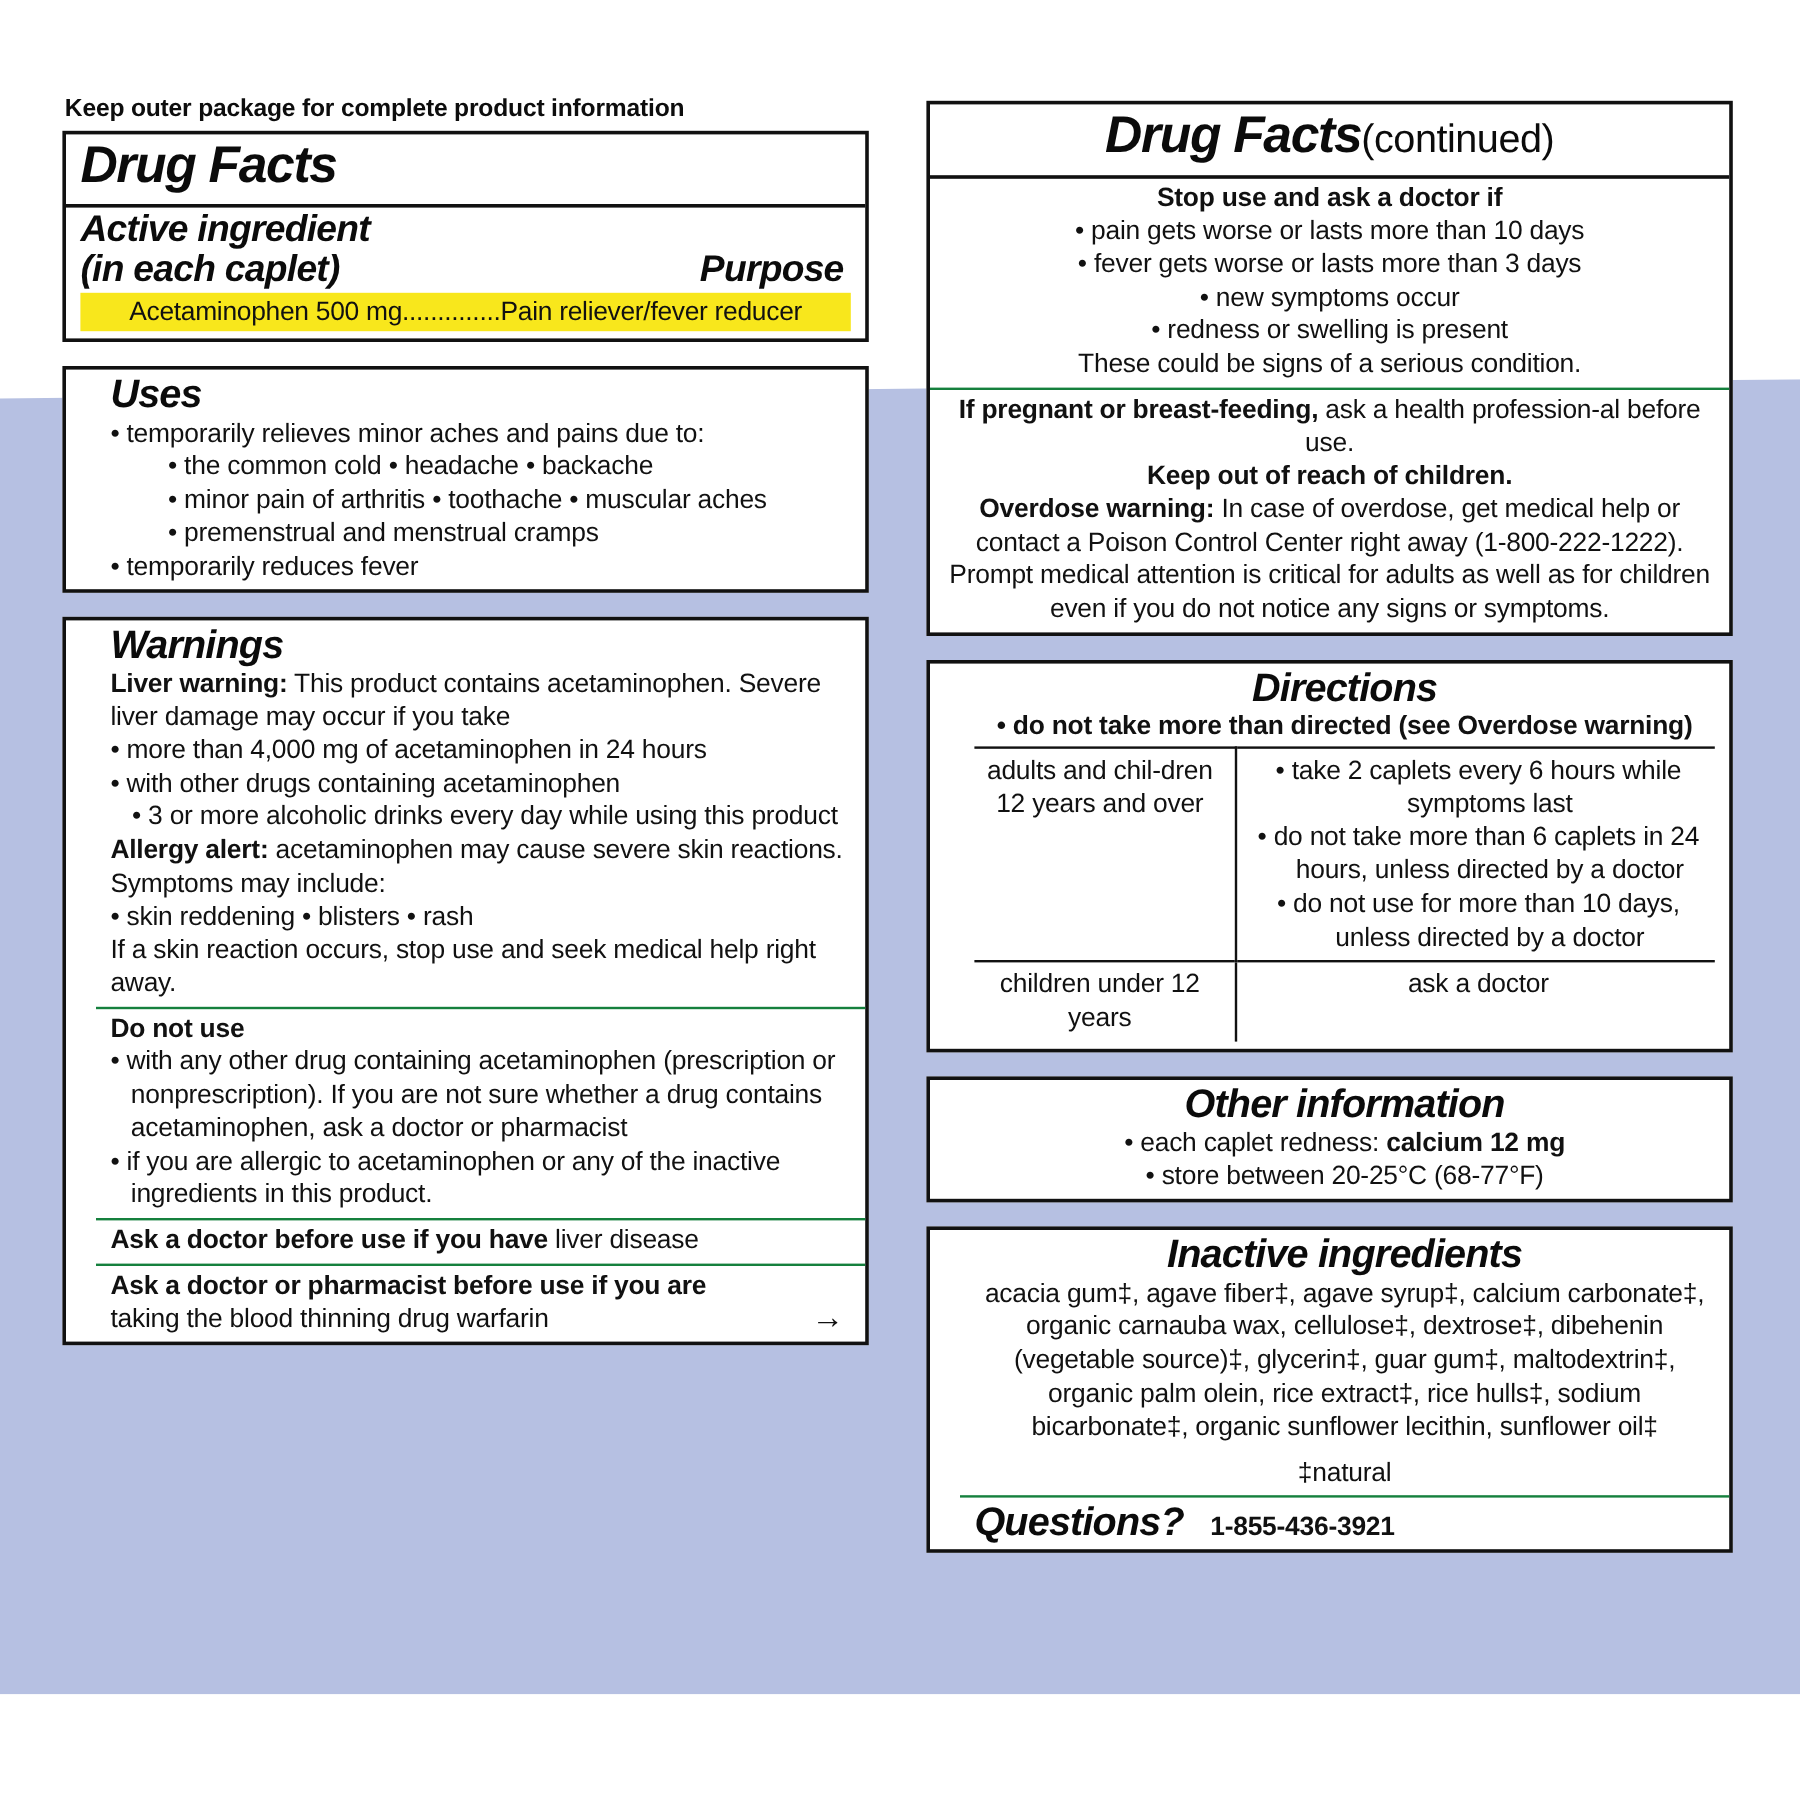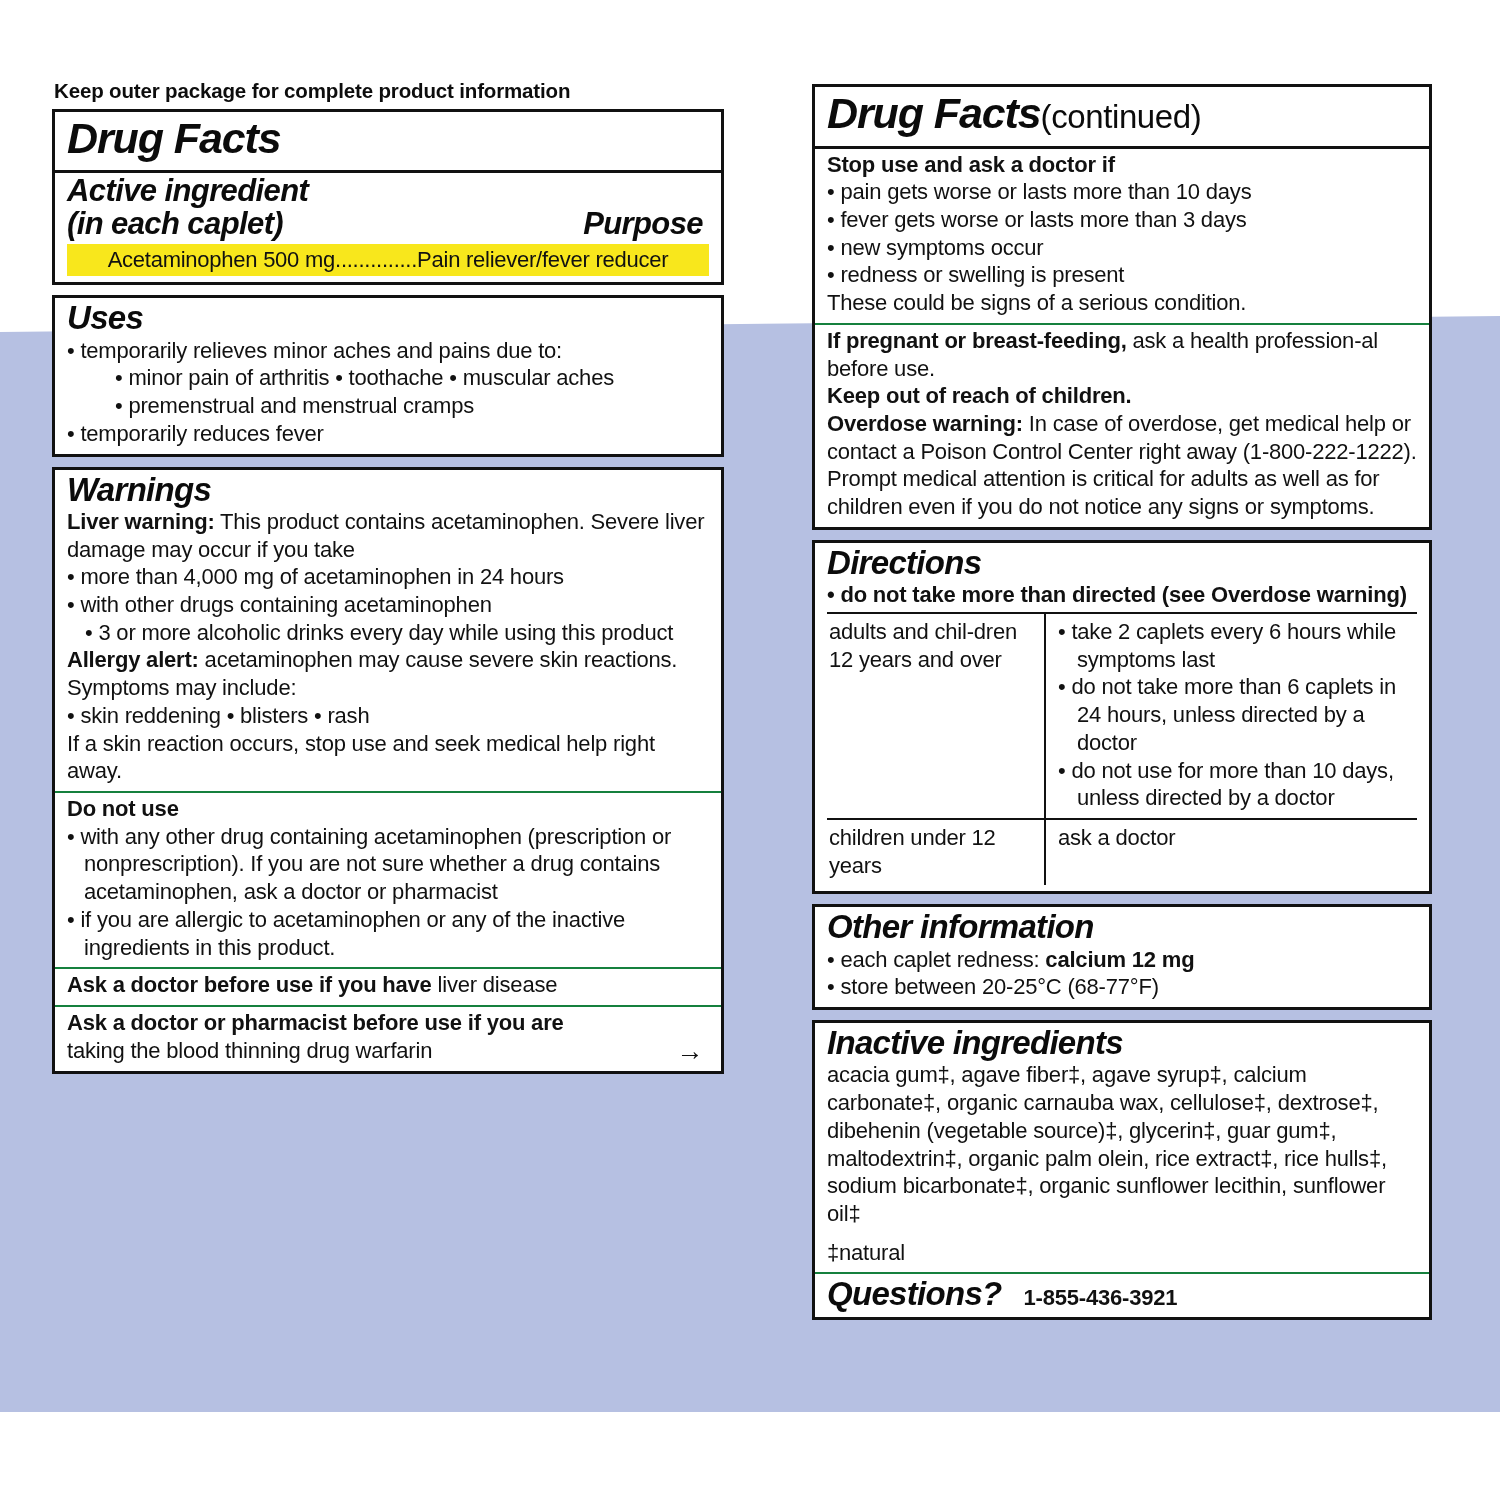--- a/index.html
+++ b/index.html
@@ -32,38 +32,38 @@
     inset: 0;
     z-index: 2;
   }
 
   
   .col {
     position: absolute;
     box-sizing: border-box;
   }
   #col-left  { left: 52px;  top: 80px;  width: 672px; }
-  #col-right { left: 812px; top: 84px;  width: 620px; }
+  #col-right { left: 772px; top: 84px;  width: 672px; text-align: center; }
 
   .keepline {
     font-size: 20.5px;
     font-weight: bold;
     color: #0d0d0d;
     letter-spacing: -0.15px;
     margin: 0 0 6px 2px;
     line-height: 1.1;
   }
 
   .panel {
     border: 3.5px solid #111;
     background: #fff;
     box-sizing: border-box;
   }
 
-  .panel + .panel { margin-top: 10px; }
+  .panel + .panel { margin-top: 20px; padding-left: 25px; }
 
   
   .sect {
     padding: 2px 12px 6px 12px;
     box-sizing: border-box;
   }
   .hr-heavy { border-top: 3px solid #111; }
   .hr-light { border-top: 2px solid #15803d; }
 
   
@@ -229,20 +229,21 @@
           <span>Pain reliever/fever reducer</span>
         </div>
       </div>
     </div>
 
     <div class="panel">
       <div class="sect">
         <div class="title-mid">Uses</div>
         <ul class="bl">
           <li class="bul">temporarily relieves minor aches and pains due to:</li>
+          <li class="bul sub">the common cold  • headache  • backache</li>
           <li class="bul sub">minor pain of arthritis  • toothache  • muscular aches</li>
           <li class="bul sub">premenstrual and menstrual cramps</li>
           <li class="bul">temporarily reduces fever</li>
         </ul>
       </div>
     </div>
 
     <div class="panel">
       <div class="sect">
         <div class="title-mid">Warnings</div>

